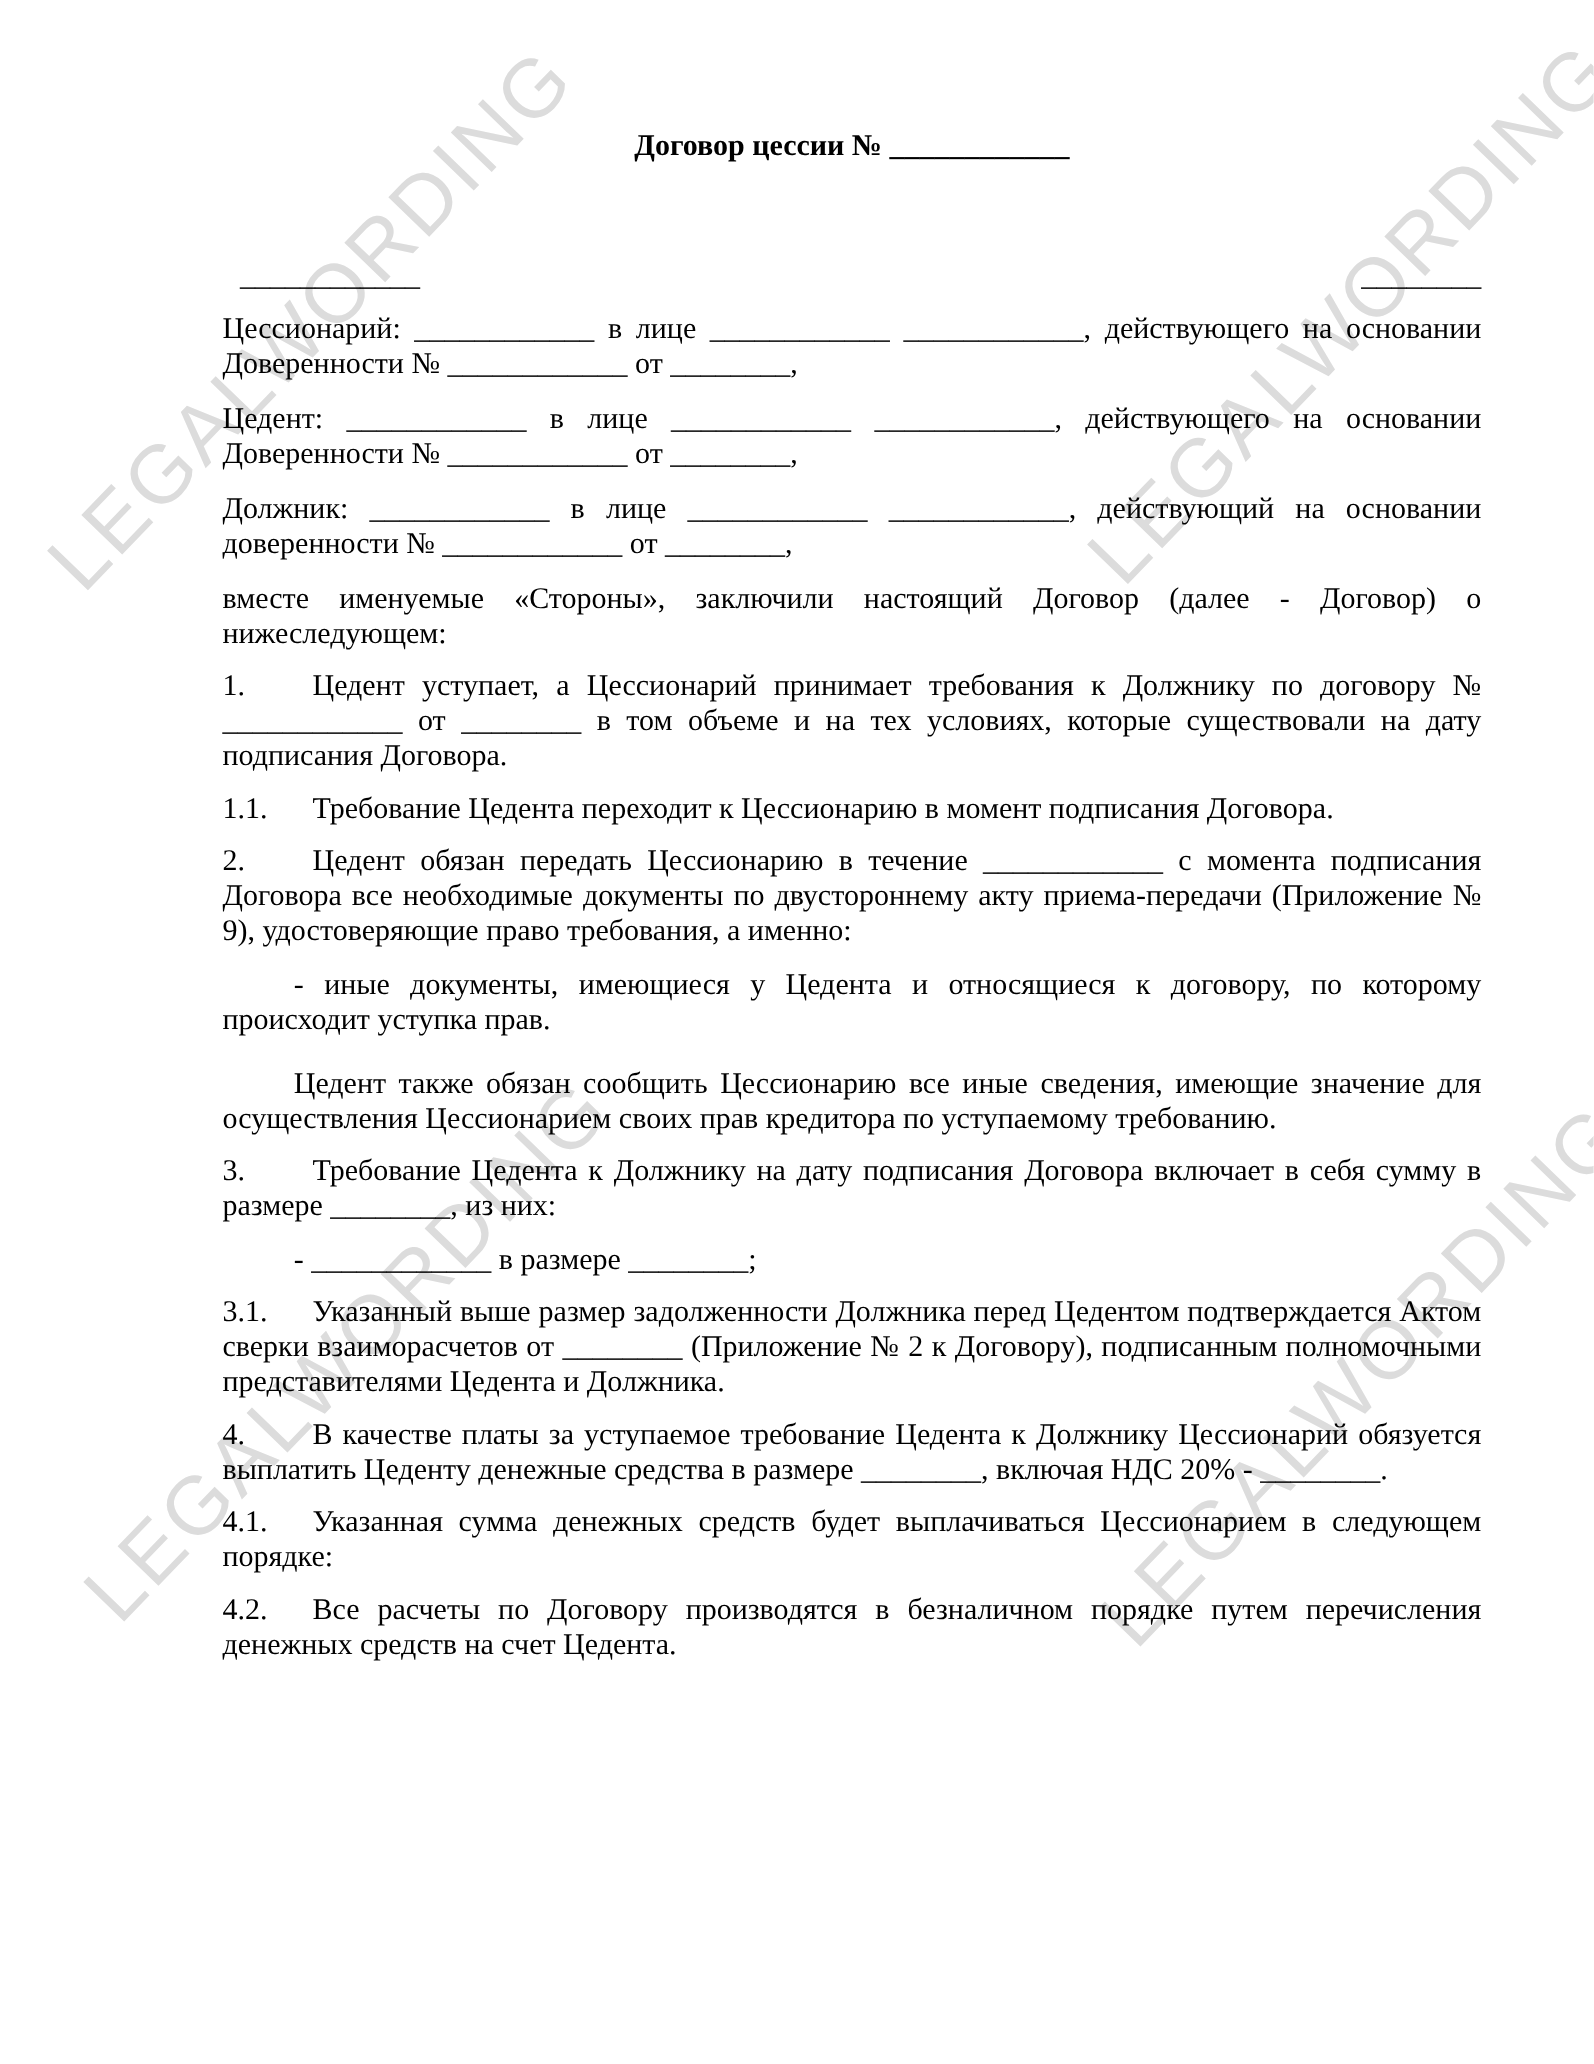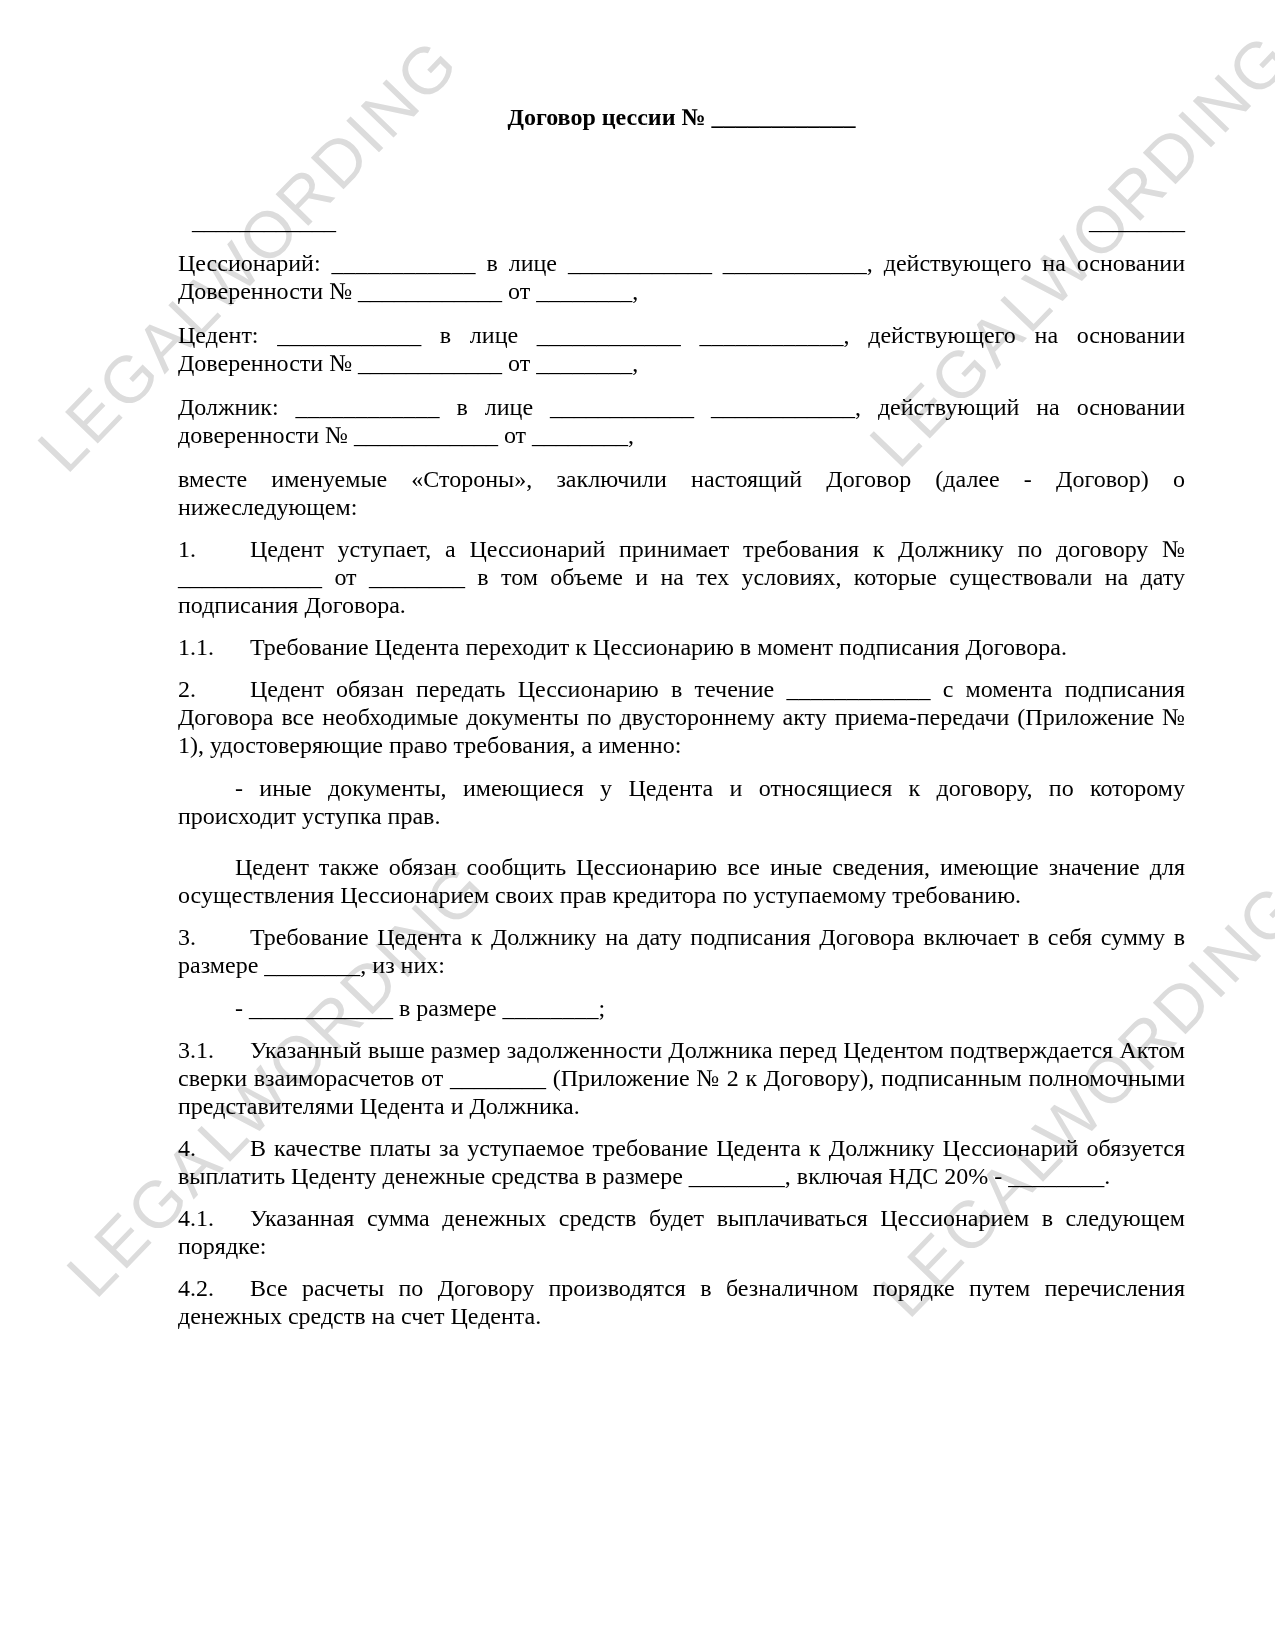--- a/index.html
+++ b/index.html
@@ -100,21 +100,21 @@
     <p class="party">Цессионарий: ____________ в лице ____________ ____________, действующего на основании Доверенности № ____________ от ________,</p>
     <p class="party">Цедент: ____________ в лице ____________ ____________, действующего на основании Доверенности № ____________ от ________,</p>
     <p class="party">Должник: ____________ в лице ____________ ____________, действующий на основании доверенности № ____________ от ________,</p>
 
     <p>вместе именуемые «Стороны», заключили настоящий Договор (далее - Договор) о нижеследующем:</p>
 
     <p><span class="num">1.</span><span>Цедент уступает, а Цессионарий принимает требования к Должнику по договору № ____________ от ________ в том объеме и на тех условиях, которые существовали на дату подписания Договора.</span></p>
 
     <p><span class="num">1.1.</span><span>Требование Цедента переходит к Цессионарию в момент подписания Договора.</span></p>
 
-    <p><span class="num">2.</span><span>Цедент обязан передать Цессионарию в течение ____________ с момента подписания Договора все необходимые документы по двустороннему акту приема-передачи (Приложение № 1), удостоверяющие право требования, а именно:</span></p>
+    <p><span class="num">2.</span><span>Цедент обязан передать Цессионарию в течение ____________ с момента подписания Договора все необходимые документы по двустороннему акту приема-передачи (Приложение № 9), удостоверяющие право требования, а именно:</span></p>
 
 
     <p class="indent sp">- иные документы, имеющиеся у Цедента и относящиеся к договору, по которому происходит уступка прав.</p>
 
     <p class="indent sp-lg">Цедент также обязан сообщить Цессионарию все иные сведения, имеющие значение для осуществления Цессионарием своих прав кредитора по уступаемому требованию.</p>
 
     <p><span class="num">3.</span><span>Требование Цедента к Должнику на дату подписания Договора включает в себя сумму в размере ________, из них:</span></p>
 
     <p class="indent sp">- ____________ в размере ________;</p>
 

